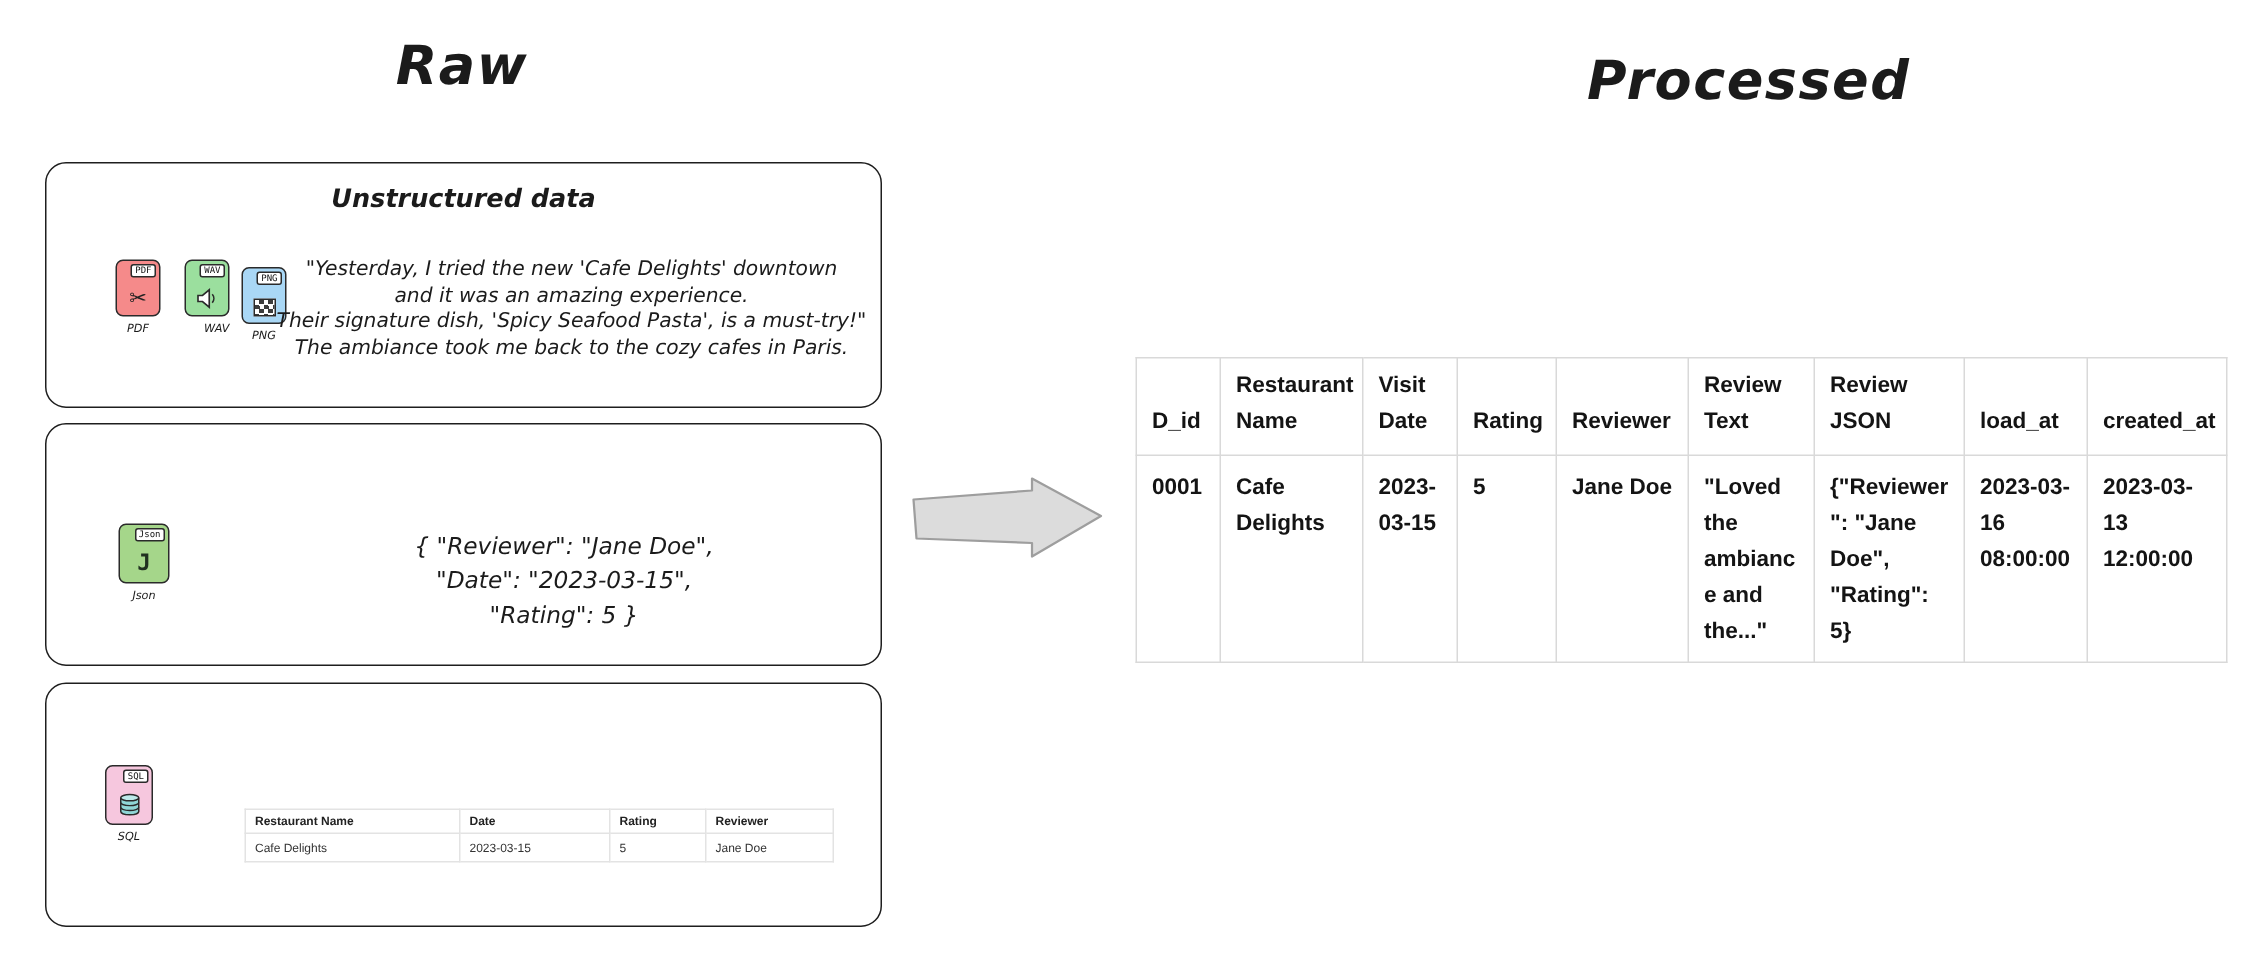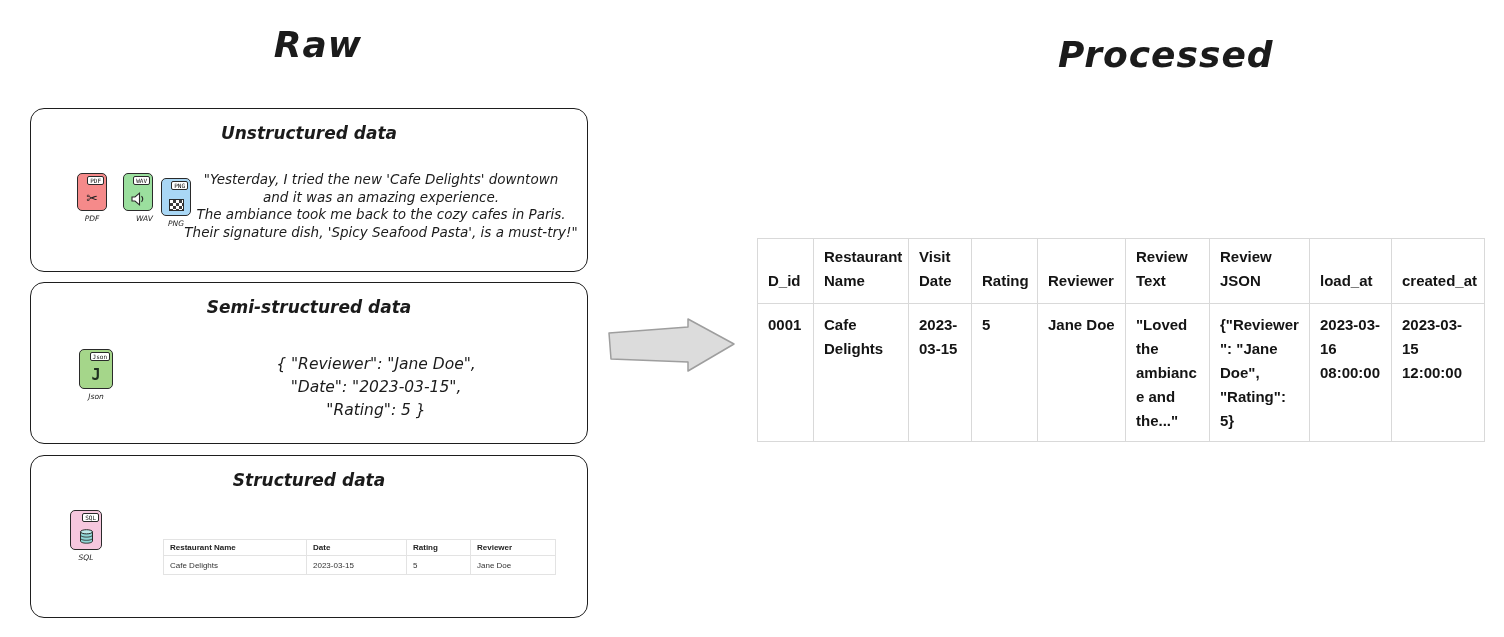--- a/index.html
+++ b/index.html
@@ -3,21 +3,21 @@
 <meta charset="utf-8">
 <style>
   * { margin:0; padding:0; box-sizing:border-box; }
   html,body { background:#ffffff; }
   body { width:1504px; height:637px; font-family:"Liberation Sans", sans-serif; }
   .canvas { position:relative; width:1504px; height:637px; background:#ffffff; overflow:hidden; }
 
   .hand { font-family:"DejaVu Sans", sans-serif; font-style:italic; color:#1b1b1b; }
 
   .big-title { position:absolute; font-size:36px; font-weight:700; letter-spacing:1px; text-align:center; }
-  .raw-title { left:228px; top:24px; width:180px; }
+  .raw-title { left:218px; top:24px; width:180px; }
   .processed-title { left:1058px; top:34px; width:200px; }
 
   .sketch-box { position:absolute; left:30px; width:558px; background:#fff;
     border:1.7px solid #1e1e1e; border-radius:14px; }
   .box-1 { top:108px; height:164px; }
   .box-2 { top:282px; height:162px; }
   .box-3 { top:455px; height:163px; }
   .box-title { position:absolute; top:14px; left:0; width:100%; text-align:center;
     font-size:17px; font-weight:600; }
 
@@ -97,45 +97,43 @@
       <div class="file-icon png-bg">
         <span class="file-chip">PNG</span>
         <span class="checker"></span>
       </div>
       <span class="icon-caption hand">PNG</span>
     </div>
 
     <div class="hand-lines unstructured-lines hand">
       <div>"Yesterday, I tried the new 'Cafe Delights' downtown</div>
       <div>and it was an amazing experience.</div>
+      <div>Their signature dish, 'Spicy Seafood Pasta', is a must-try!"</div>
       <div>The ambiance took me back to the cozy cafes in Paris.</div>
-      <div>Their signature dish, 'Spicy Seafood Pasta', is a must-try!"</div>
     </div>
   </div>
 
   <div class="sketch-box box-2">
-    <div class="box-title hand">Semi-structured data</div>
 
     <div class="icon-wrap" style="left:44px; top:66px;">
       <div class="file-icon json-bg" style="width:34px; height:40px;">
         <span class="file-chip">Json</span>
         <span class="json-letter">J</span>
       </div>
       <span class="icon-caption hand">Json</span>
     </div>
 
     <div class="hand-lines semi-lines hand">
       <div>{  "Reviewer": "Jane Doe",</div>
       <div>"Date": "2023-03-15",</div>
       <div>"Rating": 5   }</div>
     </div>
   </div>
 
   <div class="sketch-box box-3">
-    <div class="box-title hand">Structured data</div>
 
     <div class="icon-wrap" style="left:34px; top:54px;">
       <div class="file-icon sql-bg" style="width:32px; height:40px;">
         <span class="file-chip">SQL</span>
         <svg width="17" height="17" viewBox="0 0 17 17">
           <path d="M2.5 3.8v9.2c0 1.3 2.7 2.2 6 2.2s6-.9 6-2.2V3.8" fill="#8fd6d6" stroke="#2a2a2a" stroke-width="1"></path>
           <path d="M2.5 7c0 1.2 2.7 2.1 6 2.1s6-.9 6-2.1M2.5 10.2c0 1.2 2.7 2.1 6 2.1s6-.9 6-2.1" fill="none" stroke="#2a2a2a" stroke-width="0.9"></path>
           <ellipse cx="8.5" cy="3.8" rx="6" ry="2.1" fill="#bdeaea" stroke="#2a2a2a" stroke-width="1"></ellipse>
         </svg>
       </div>
@@ -200,18 +198,18 @@
     <tbody>
       <tr>
         <td>0001</td>
         <td>Cafe Delights</td>
         <td>2023-03-15</td>
         <td>5</td>
         <td>Jane Doe</td>
         <td>"Loved the ambiance and the..."</td>
         <td>{"Reviewer": "Jane Doe", "Rating": 5}</td>
         <td>2023-03-16 08:00:00</td>
-        <td>2023-03-15 12:00:00</td>
+        <td>2023-03-13 12:00:00</td>
       </tr>
     </tbody>
   </table>
 
 </div>
 
 </body></html>

